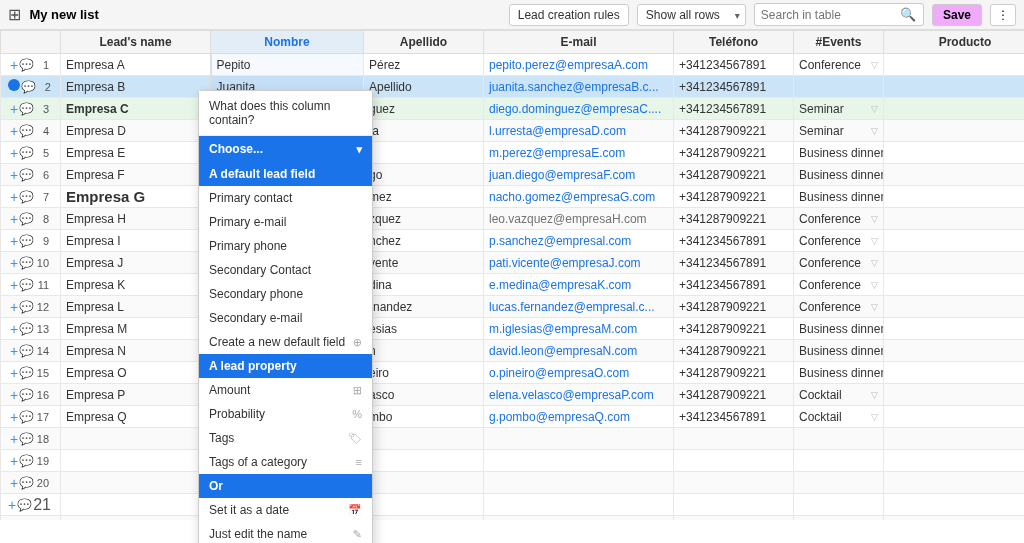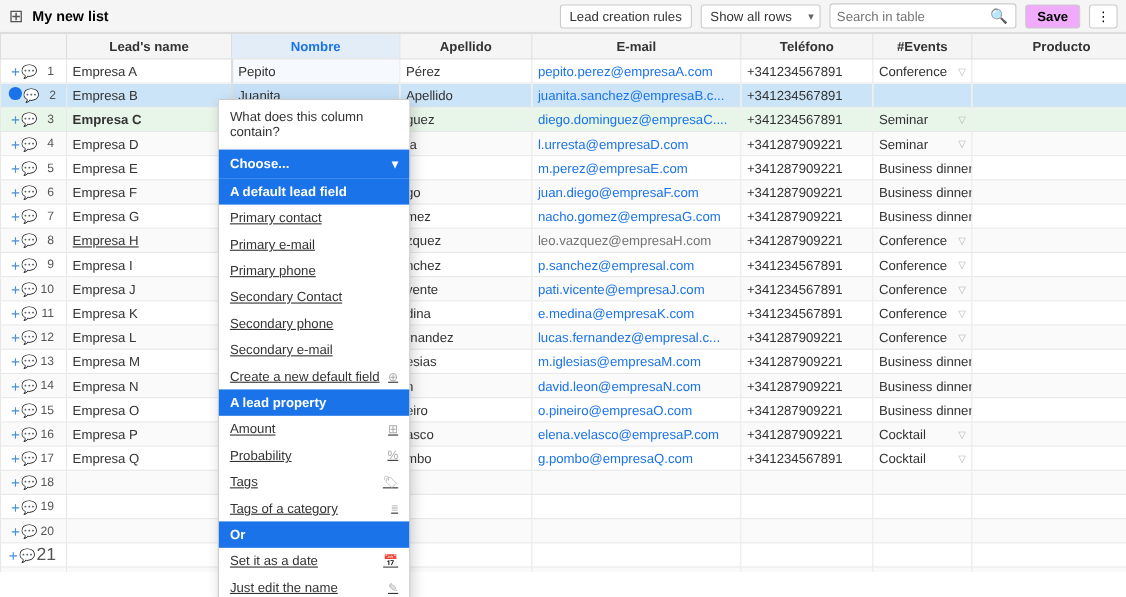--- a/index.html
+++ b/index.html
@@ -97,21 +97,21 @@
     .dropdown-section-header {
       background: #1a73e8; color: #fff;
       padding: 5px 10px; font-size: 12px; font-weight: bold;
     }
     .dropdown-section-header.or-header {
       background: #1a73e8;
     }
 
     .dropdown-item {
       padding: 5px 10px; font-size: 12px; color: #333;
-      cursor: pointer; display: flex; align-items: center; justify-content: space-between; text-decoration: underline;
+      cursor: pointer; display: flex; align-items: center; justify-content: space-between;
     }
     .dropdown-item .item-icon { color: #aaa; font-size: 11px; }
 
     
     .table-scroll { overflow-y: auto; height: 490px; }
 
     
     .dot-circle {
       width: 12px; height: 12px; border-radius: 50%;
       background: #1a73e8; display: inline-block;
@@ -308,21 +308,21 @@
             </td>
           </tr>
           <tr>
             <td style="text-align: center; padding: 0px; border: 1px solid rgb(232, 232, 232);">
               <div class="ctrl-wrap">
                 <span class="ctrl-plus">+</span>
                 <span class="ctrl-chat">💬</span>
                 <span style="color: rgb(85, 85, 85); font-size: 11px; min-width: 16px; text-align: right; padding-right: 2px;">7</span>
               </div>
             </td>
-            <td style="border-width: 1px 2px 1px 1px; border-style: solid; border-color: rgb(232, 232, 232) rgb(221, 221, 221) rgb(232, 232, 232) rgb(232, 232, 232); border-image: initial; padding: 2px 5px; font-size: 12px;">Empresa G</td>
+            <td style="border-width: 1px 2px 1px 1px; border-style: solid; border-color: rgb(232, 232, 232) rgb(221, 221, 221) rgb(232, 232, 232) rgb(232, 232, 232); border-image: initial; padding: 2px 5px; font-size: 15px; font-weight: bold;">Empresa G</td>
             <td style="border: 1px solid rgb(232, 232, 232); padding: 2px 5px; font-size: 12px; background: rgba(26, 115, 232, 0.04);"></td>
             <td style="border: 1px solid rgb(232, 232, 232); padding: 2px 5px; font-size: 12px;">mez</td>
             <td style="border: 1px solid rgb(232, 232, 232); padding: 2px 5px; font-size: 12px; color: rgb(26, 115, 232); overflow: hidden; text-overflow: ellipsis; white-space: nowrap;">nacho.gomez@empresaG.com</td>
             <td style="border: 1px solid rgb(232, 232, 232); padding: 2px 5px; font-size: 12px;">+341287909221</td>
             <td style="border: 1px solid rgb(232, 232, 232); padding: 2px 5px; font-size: 12px;">
               <div style="display: flex; justify-content: space-between; align-items: center;">
                 <span>Business dinner</span>
               </div>
             </td>
             <td style="border: 1px solid rgb(232, 232, 232); padding: 2px 5px; font-size: 12px;">
@@ -333,21 +333,21 @@
             </td>
           </tr>
           <tr>
             <td style="text-align: center; padding: 0px; border: 1px solid rgb(232, 232, 232);">
               <div class="ctrl-wrap">
                 <span class="ctrl-plus">+</span>
                 <span class="ctrl-chat">💬</span>
                 <span style="color: rgb(85, 85, 85); font-size: 11px; min-width: 16px; text-align: right; padding-right: 2px;">8</span>
               </div>
             </td>
-            <td style="border-width: 1px 2px 1px 1px; border-style: solid; border-color: rgb(232, 232, 232) rgb(221, 221, 221) rgb(232, 232, 232) rgb(232, 232, 232); border-image: initial; padding: 2px 5px; font-size: 12px; text-decoration: underline;">Empresa H</td>
+            <td style="border-width: 1px 2px 1px 1px; border-style: solid; border-color: rgb(232, 232, 232) rgb(221, 221, 221) rgb(232, 232, 232) rgb(232, 232, 232); border-image: initial; padding: 2px 5px; font-size: 12px;">Empresa H</td>
             <td style="border: 1px solid rgb(232, 232, 232); padding: 2px 5px; font-size: 12px; background: rgba(26, 115, 232, 0.04);"></td>
             <td style="border: 1px solid rgb(232, 232, 232); padding: 2px 5px; font-size: 12px;">zquez</td>
             <td style="border: 1px solid rgb(232, 232, 232); padding: 2px 5px; font-size: 12px; color: #737373; overflow: hidden; text-overflow: ellipsis; white-space: nowrap;">leo.vazquez@empresaH.com</td>
             <td style="border: 1px solid rgb(232, 232, 232); padding: 2px 5px; font-size: 12px;">+341287909221</td>
             <td style="border: 1px solid rgb(232, 232, 232); padding: 2px 5px; font-size: 12px;">
               <div style="display: flex; justify-content: space-between; align-items: center;">
                 <span>Conference</span>
                 <span style="color: rgb(187, 187, 187); font-size: 9px; cursor: pointer;">▽</span>
               </div>
             </td>

